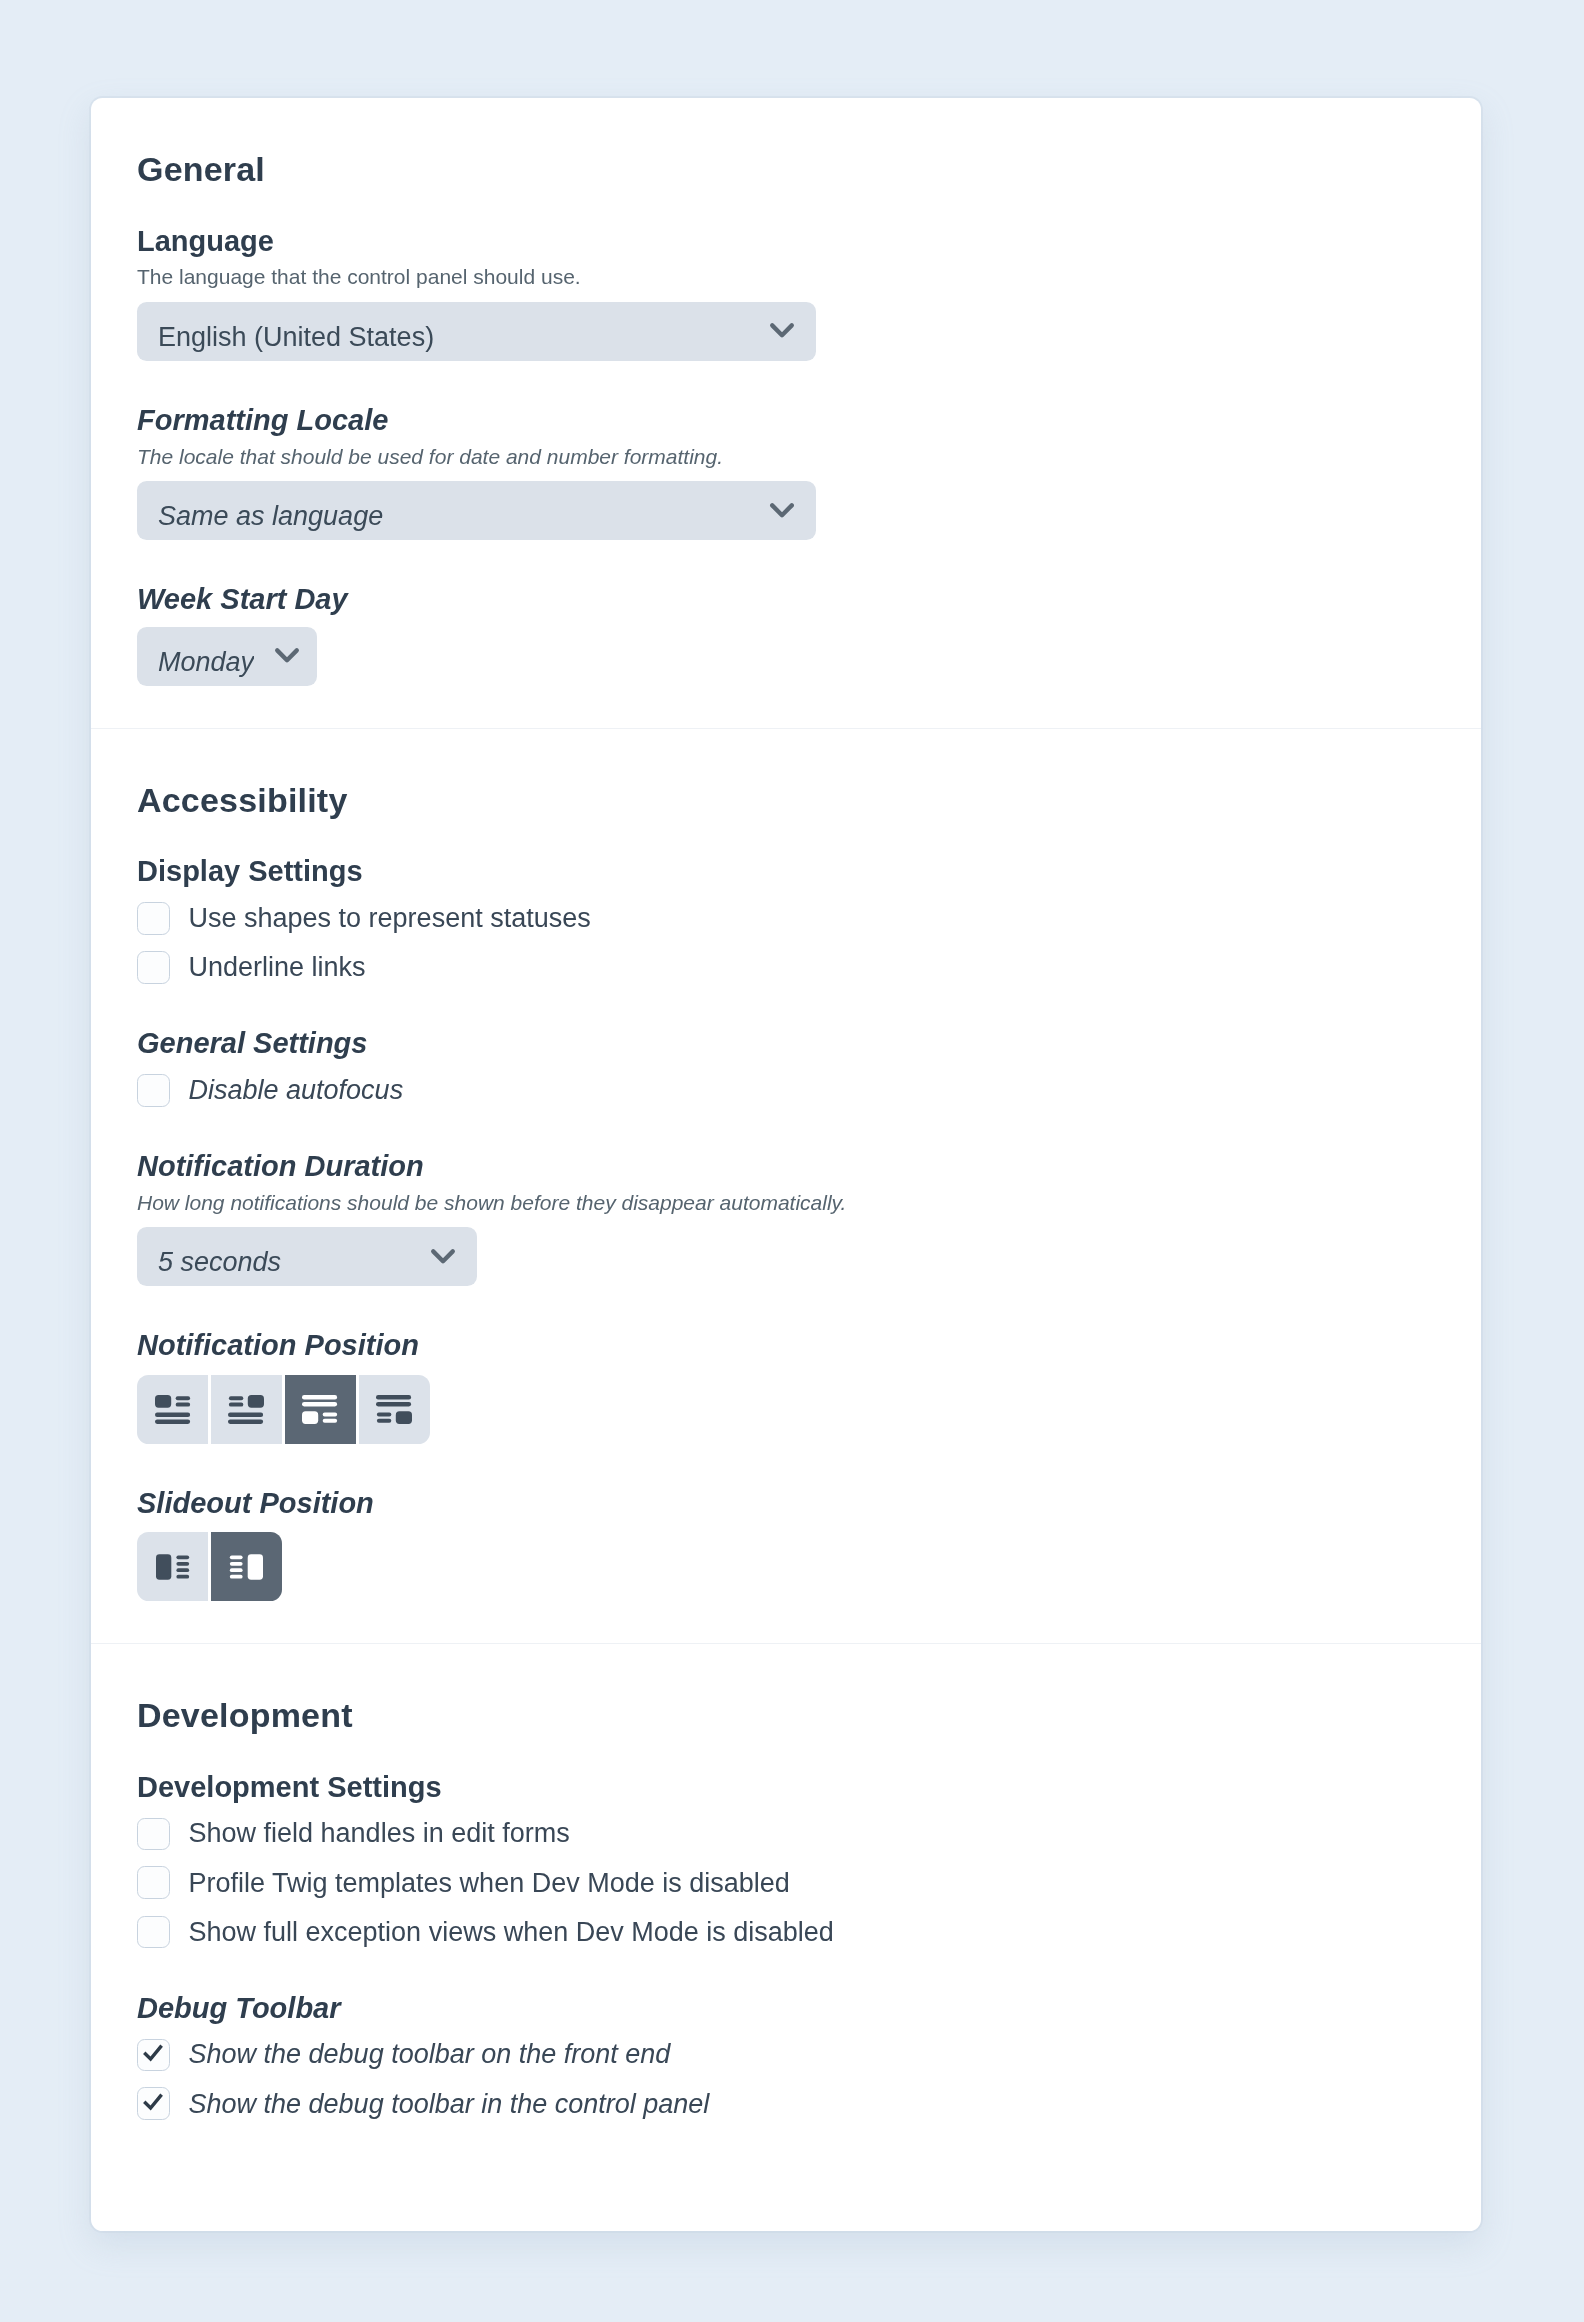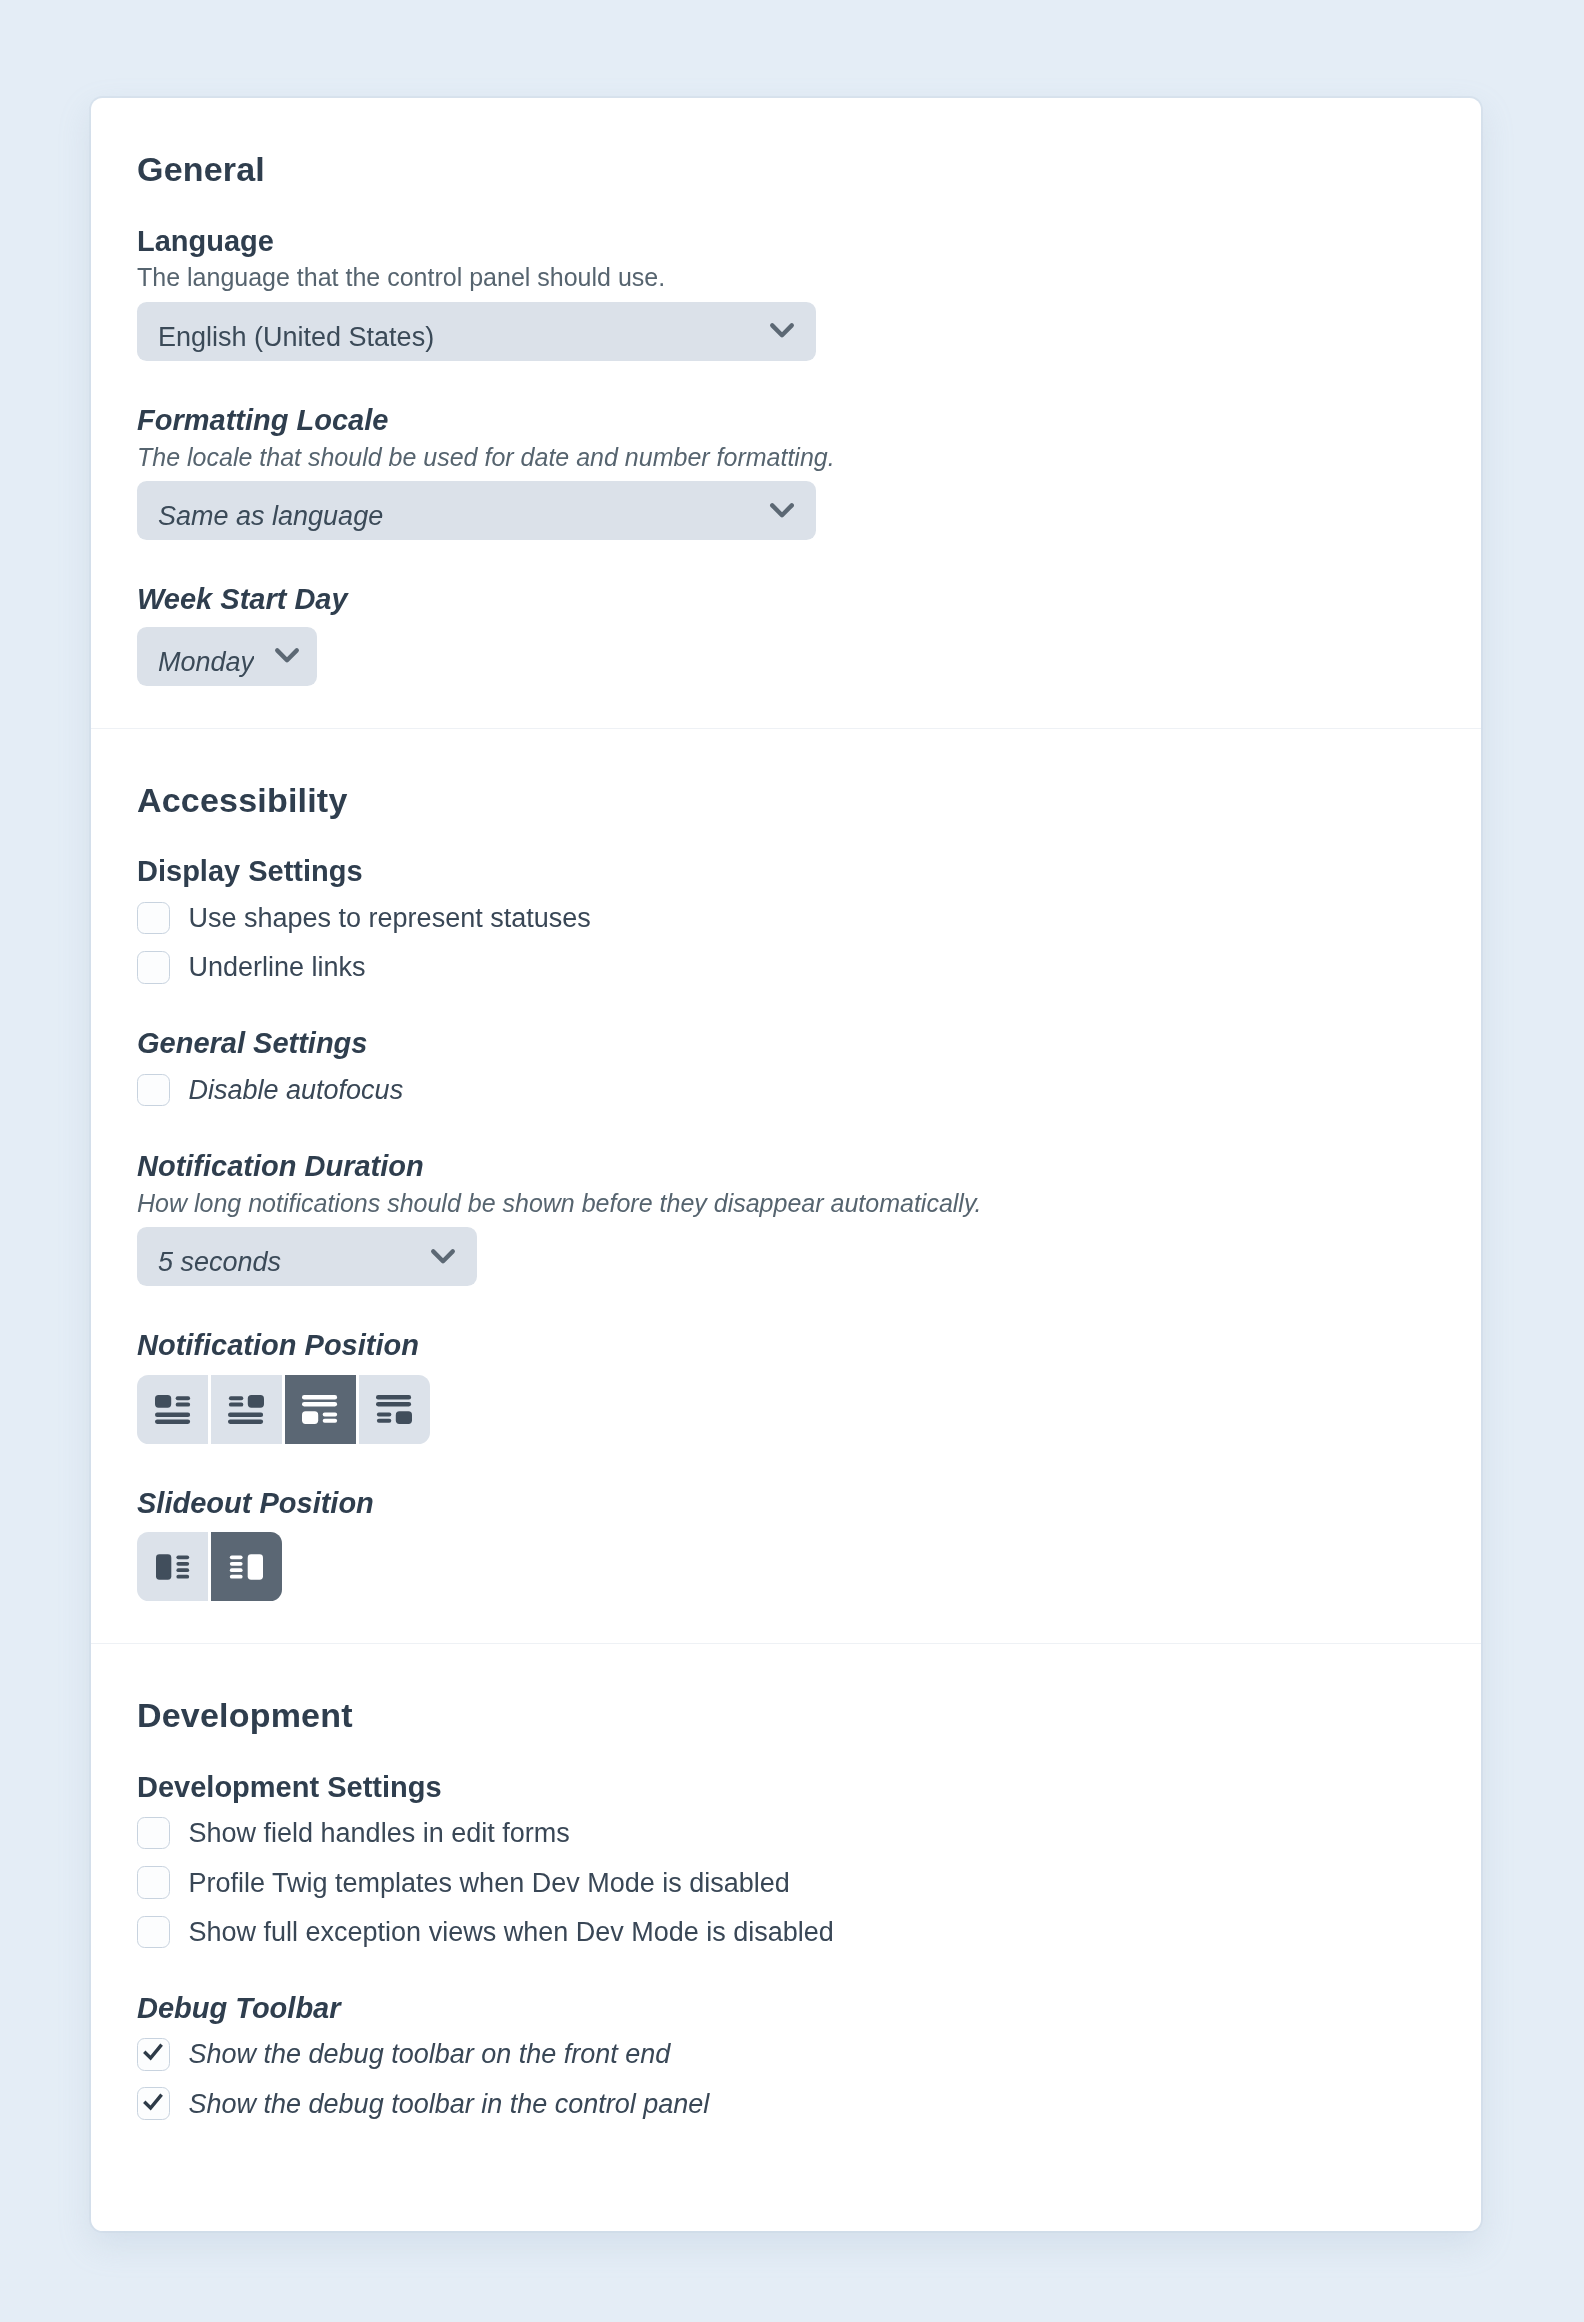--- a/index.html
+++ b/index.html
@@ -34,21 +34,21 @@
   }
   .field + .field{margin-top:41px;font-style:italic;}
   .field-label{
     margin:0 0 1.9px 0;
     font-size:29px;line-height:36px;
     font-weight:bold;
     color:#2f3e4e;
   }
   .instructions{
     margin:0 0 7.6px 0;
-    font-size:25px;line-height:34px;
+    font-size:21px;line-height:34px;
     color:#56646f;
   }
   .select{
     position:relative;
     margin-top:7.6px;
     height:59px;
     background:#dbe1e9;
     border-radius:9.6px;
     display:flex;align-items:center;
     padding:12px 67px 0 21px;
@@ -68,21 +68,21 @@
     display:flex;
   }
   .select.small .chev{right:17px;}
   .checkbox-rows{margin-top:11.5px;}
   .checkbox-row{
     display:flex;align-items:center;gap:19px;
     margin-top:15.3px;
     cursor:pointer;
     width:max-content;
   }
-  .checkbox-row:first-child{margin-top:0;}
+  .checkbox-row:first-child{margin-top:0;align-items:flex-end;}
   .checkbox-row .box{
     width:32.5px;height:32.5px;flex:0 0 32.5px;
     background:#fcfdfe;
     border:1.9px solid #c8d3df;
     border-radius:7.6px;
     box-sizing:border-box;
     display:flex;align-items:center;justify-content:center;
   }
   .checkbox-row .cb-label{
     font-size:27px;line-height:34px;color:#394756;

